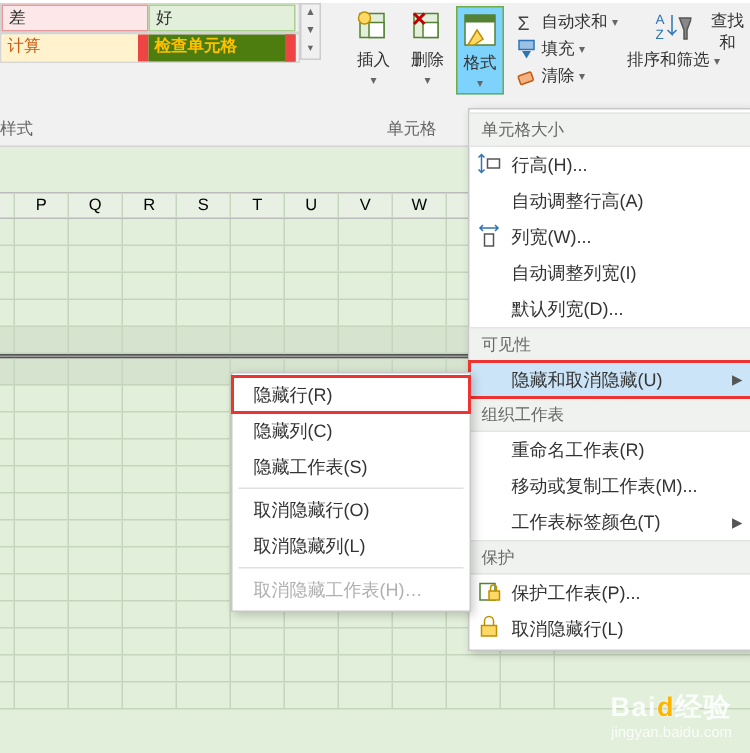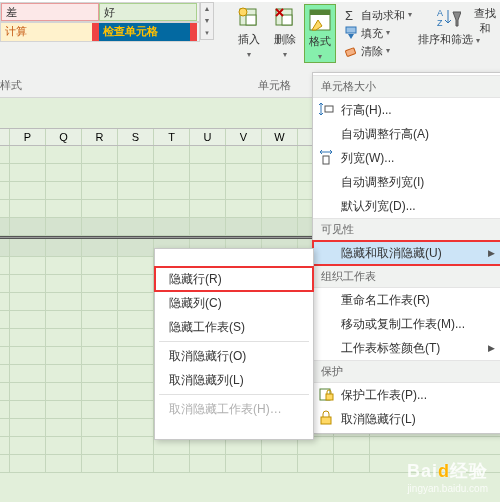--- a/index.html
+++ b/index.html
@@ -7,32 +7,32 @@
 
   
   .ribbon { background: #f0f1f0; border-bottom: 1px solid #d4d4d4; height: 98px; position: relative; }
   .ribbon-top { height: 2px; background: #fff; }
   .style-box { position: absolute; left: 0; top: 2px; width: 200px; }
   .style-row { display: flex; border: 1px solid #d4d4d4; }
   .style-cell { width: 98px; height: 18px; line-height: 16px; border-right: 7px solid #ef4444; font-size: 11px; text-align: left; padding-left: 4px; }
   .s-chai { background: #fce8e8; border: 1px solid #e89a9a; }
   .s-hao  { background: #e2efda; border: 1px solid #a9d08e; }
   .s-calc { background: #fff2cc; color: #c65911; }
-  .s-check{ background: #0369a1; color: #ffc000; font-weight: bold; }
+  .s-check{ background: #4d7c0f; color: #ffc000; font-weight: bold; }
   .style-scroll { position: absolute; left: 200px; top: 2px; width: 14px; height: 38px; background: #f0f0f0; border: 1px solid #ccc; display: flex; flex-direction: column; }
   .style-scroll span { flex: 1; text-align: center; font-size: 7px; color: #666; line-height: 11px; }
   .label-style { position: absolute; left: 0; top: 78px; font-size: 11px; color: #666; }
   .label-cells { position: absolute; left: 258px; top: 78px; font-size: 11px; color: #666; }
   .ribbon-btn { position: absolute; top: 4px; width: 34px; text-align: center; font-size: 11px; color: #333; }
   .ribbon-btn .ico { width: 24px; height: 24px; margin: 2px auto 2px; }
   .ribbon-btn .lab { display: block; }
   .drop-tri { font-size: 8px; color: #666; }
   .btn-insert { left: 232px; }
   .btn-delete { left: 268px; }
-  .btn-format { left: 304px; width: 32px; padding: 1px; background: #86efac; border: 1px solid #70ad47; }
+  .btn-format { left: 304px; width: 32px; padding: 1px; background: #7dd3fc; border: 1px solid #70ad47; }
   .small-stack { position: absolute; left: 344px; top: 6px; font-size: 11px; line-height: 18px; color: #333; }
   .small-stack div { display: flex; align-items: center; gap: 3px; }
   .small-stack .ic { width: 14px; height: 14px; display: inline-block; }
   .btn-sortf { position: absolute; left: 418px; top: 6px; text-align: center; font-size: 11px; }
   .btn-sortf .ico { width: 24px; height: 24px; margin: 0 auto 2px; }
   .btn-find  { position: absolute; left: 470px; top: 6px; text-align: center; font-size: 11px; }
   .label-edit { position: absolute; left: 488px; top: 78px; font-size: 11px; color: #666; }
 
   
   .col-headers { position: absolute; top: 128px; left: 0; right: 0; height: 18px; background: #e8f0e4; border-top: 1px solid #bbb; border-bottom: 1px solid #bbb; display: flex; }
@@ -50,21 +50,21 @@
   
   .menu { position: absolute; left: 312px; top: 72px; width: 190px; background: #fff; border: 1px solid #c8c8c8; box-shadow: 2px 2px 6px rgba(0,0,0,0.2); font-size: 12px; padding: 2px 0; }
   .menu-section { background: #f0f2f0; color: #666; font-size: 11px; padding: 3px 8px; border-top: 1px solid #e4e4e4; border-bottom: 1px solid #e4e4e4; }
   .menu-item { display: flex; padding: 4px 4px 4px 28px; position: relative; line-height: 16px; white-space: nowrap; }
   .menu-item .mi-ico { position: absolute; left: 5px; top: 3px; width: 16px; height: 16px; }
   .menu-item .arrow { position: absolute; right: 6px; font-size: 9px; color: #555; }
   .menu-item.hover { background: #cce4f7; }
   .menu-item.highlight { outline: 2px solid #e33; outline-offset: -1px; }
 
   
-  .submenu { position: absolute; left: 154px; top: 248px; width: 160px; background: #fff; border: 1px solid #c8c8c8; box-shadow: 2px 2px 6px rgba(0,0,0,0.2); font-size: 12px; padding: 18px 0; }
+  .submenu { position: absolute; left: 154px; top: 248px; width: 160px; background: #fff; border: 1px solid #c8c8c8; box-shadow: 2px 2px 6px rgba(0,0,0,0.2); font-size: 12px; padding: 2px 0; }
   .submenu .menu-item { padding-left: 14px; }
   .sep { height: 1px; background: #e0e0e0; margin: 2px 4px; }
   .disabled { color: #b0b0b0; }
 
   
   .wm { position: absolute; right: 12px; bottom: 8px; text-align: right; pointer-events: none; }
   .wm .wm1 { font-size: 18px; font-weight: bold; color: rgba(255,255,255,0.85); letter-spacing: 1px; }
   .wm .wm1 b { color: #ffb400; text-shadow: 0 0 2px #fff; }
   .wm .wm2 { font-size: 10px; color: rgba(255,255,255,0.8); }
 

